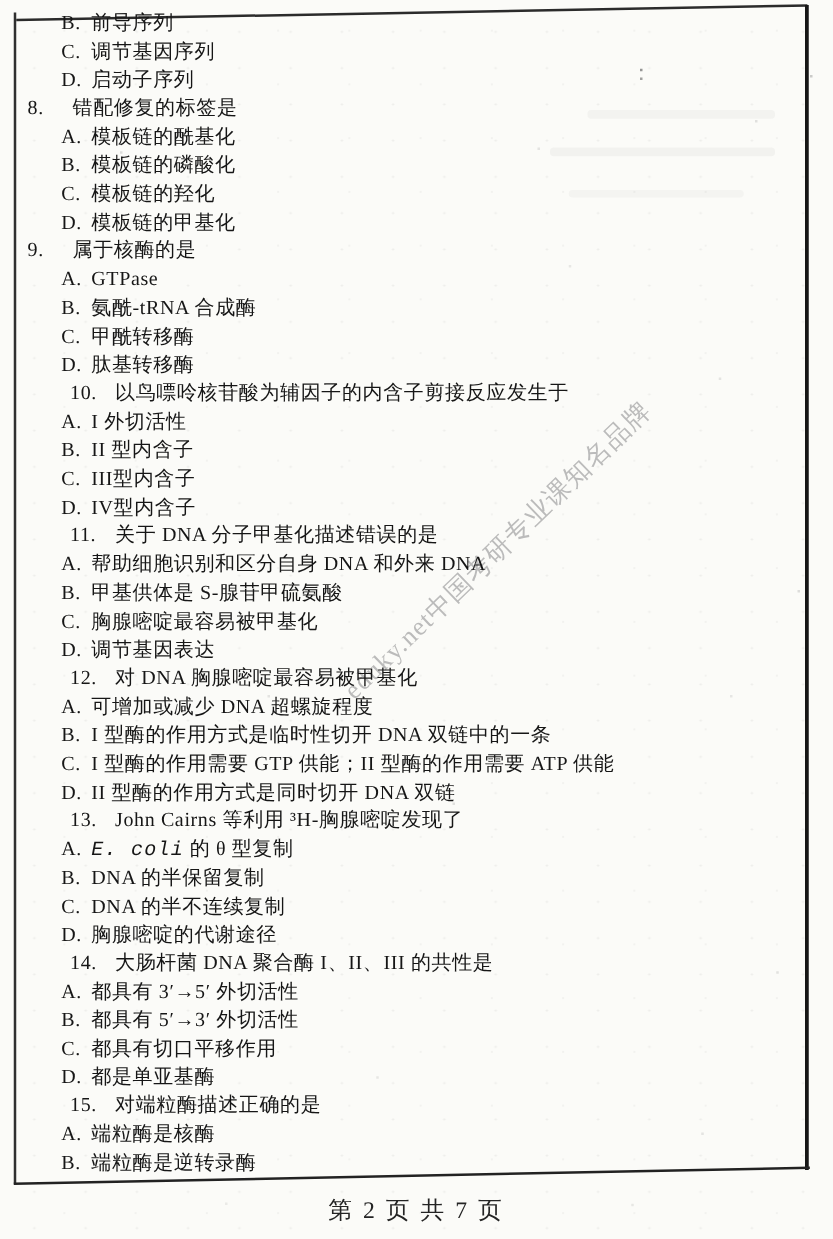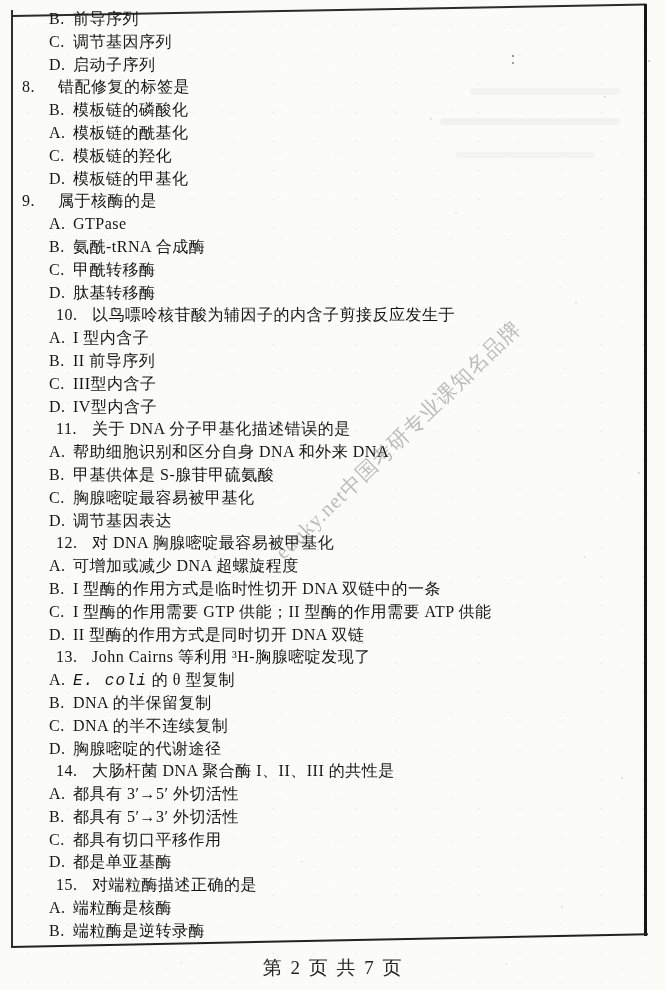--- a/index.html
+++ b/index.html
@@ -101,32 +101,32 @@
   <div class="frame-top"></div>
   <div class="frame-left"></div>
   <div class="frame-right"></div>
   <div class="frame-bottom"></div>
   <div class="watermark">eduky.net中国考研专业课知名品牌</div>
   <div class="content">
       <div class="line option"><span class="opt-label">B.</span><span class="opt-text">前导序列</span></div>
       <div class="line option"><span class="opt-label">C.</span><span class="opt-text">调节基因序列</span></div>
       <div class="line option"><span class="opt-label">D.</span><span class="opt-text">启动子序列</span></div>
       <div class="line question sd"><span class="q-num">8.</span><span class="q-stem">错配修复的标签是</span></div>
+      <div class="line option"><span class="opt-label">A.</span><span class="opt-text">模板链的酰基化</span></div>
       <div class="line option"><span class="opt-label">B.</span><span class="opt-text">模板链的磷酸化</span></div>
-      <div class="line option"><span class="opt-label">A.</span><span class="opt-text">模板链的酰基化</span></div>
       <div class="line option"><span class="opt-label">C.</span><span class="opt-text">模板链的羟化</span></div>
       <div class="line option"><span class="opt-label">D.</span><span class="opt-text">模板链的甲基化</span></div>
       <div class="line question sd"><span class="q-num">9.</span><span class="q-stem">属于核酶的是</span></div>
       <div class="line option"><span class="opt-label">A.</span><span class="opt-text">GTPase</span></div>
       <div class="line option"><span class="opt-label">B.</span><span class="opt-text">氨酰-tRNA 合成酶</span></div>
       <div class="line option"><span class="opt-label">C.</span><span class="opt-text">甲酰转移酶</span></div>
       <div class="line option"><span class="opt-label">D.</span><span class="opt-text">肽基转移酶</span></div>
       <div class="line question"><span class="q-num">10.</span><span class="q-stem">以鸟嘌呤核苷酸为辅因子的内含子剪接反应发生于</span></div>
-      <div class="line option"><span class="opt-label">A.</span><span class="opt-text">I 型内含子</span></div>
-      <div class="line option"><span class="opt-label">B.</span><span class="opt-text">II 前导序列</span></div>
+      <div class="line option"><span class="opt-label">A.</span><span class="opt-text">I 外切活性</span></div>
+      <div class="line option"><span class="opt-label">B.</span><span class="opt-text">II 型内含子</span></div>
       <div class="line option"><span class="opt-label">C.</span><span class="opt-text">III型内含子</span></div>
       <div class="line option"><span class="opt-label">D.</span><span class="opt-text">IV型内含子</span></div>
       <div class="line question"><span class="q-num">11.</span><span class="q-stem">关于 DNA 分子甲基化描述错误的是</span></div>
       <div class="line option"><span class="opt-label">A.</span><span class="opt-text">帮助细胞识别和区分自身 DNA 和外来 DNA</span></div>
       <div class="line option"><span class="opt-label">B.</span><span class="opt-text">甲基供体是 S-腺苷甲硫氨酸</span></div>
       <div class="line option"><span class="opt-label">C.</span><span class="opt-text">胸腺嘧啶最容易被甲基化</span></div>
       <div class="line option"><span class="opt-label">D.</span><span class="opt-text">调节基因表达</span></div>
       <div class="line question"><span class="q-num">12.</span><span class="q-stem">对 DNA 胸腺嘧啶最容易被甲基化</span></div>
       <div class="line option"><span class="opt-label">A.</span><span class="opt-text">可增加或减少 DNA 超螺旋程度</span></div>
       <div class="line option"><span class="opt-label">B.</span><span class="opt-text">I 型酶的作用方式是临时性切开 DNA 双链中的一条</span></div>

